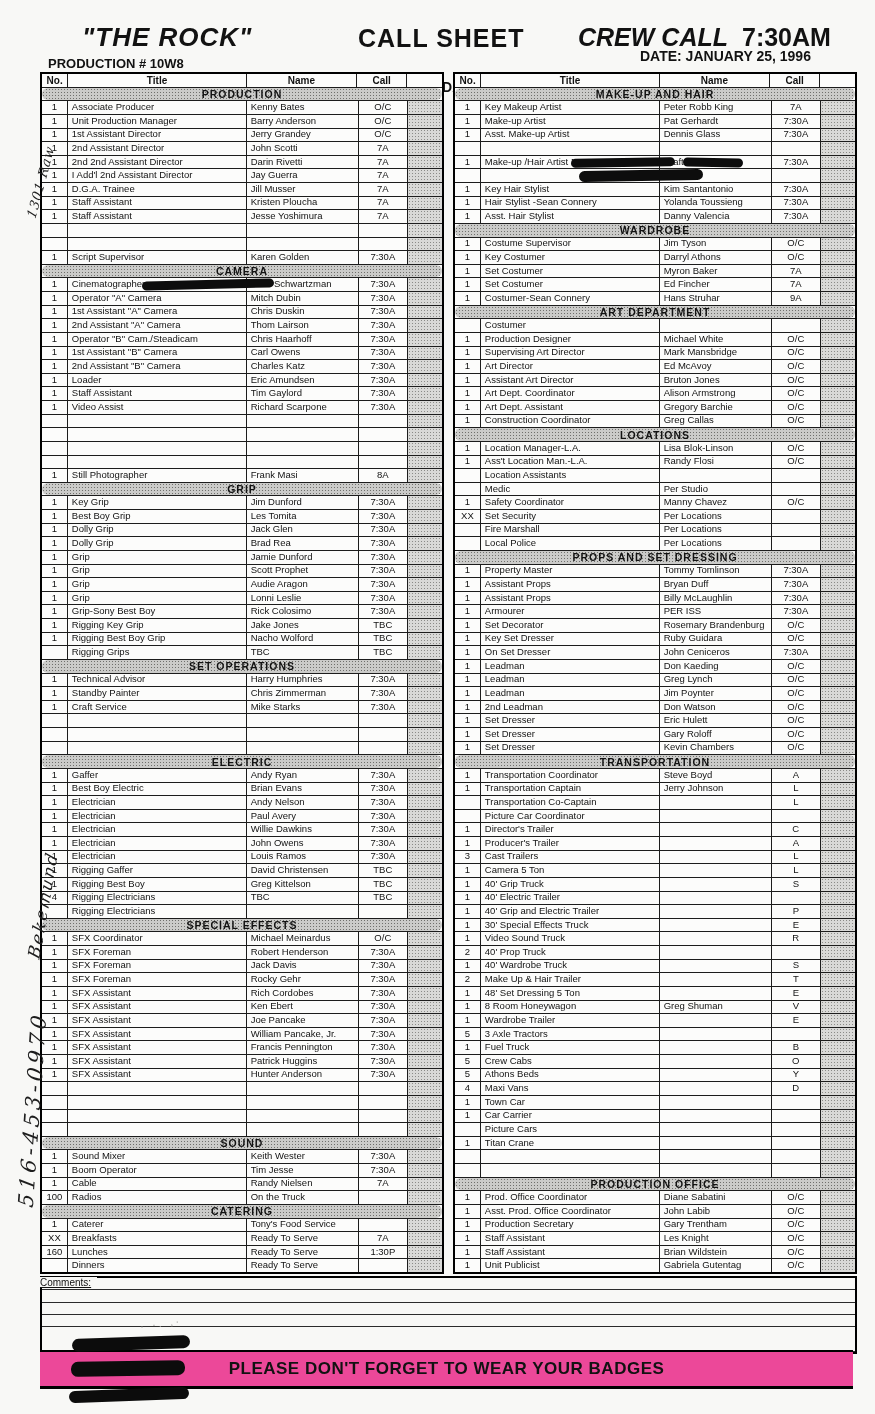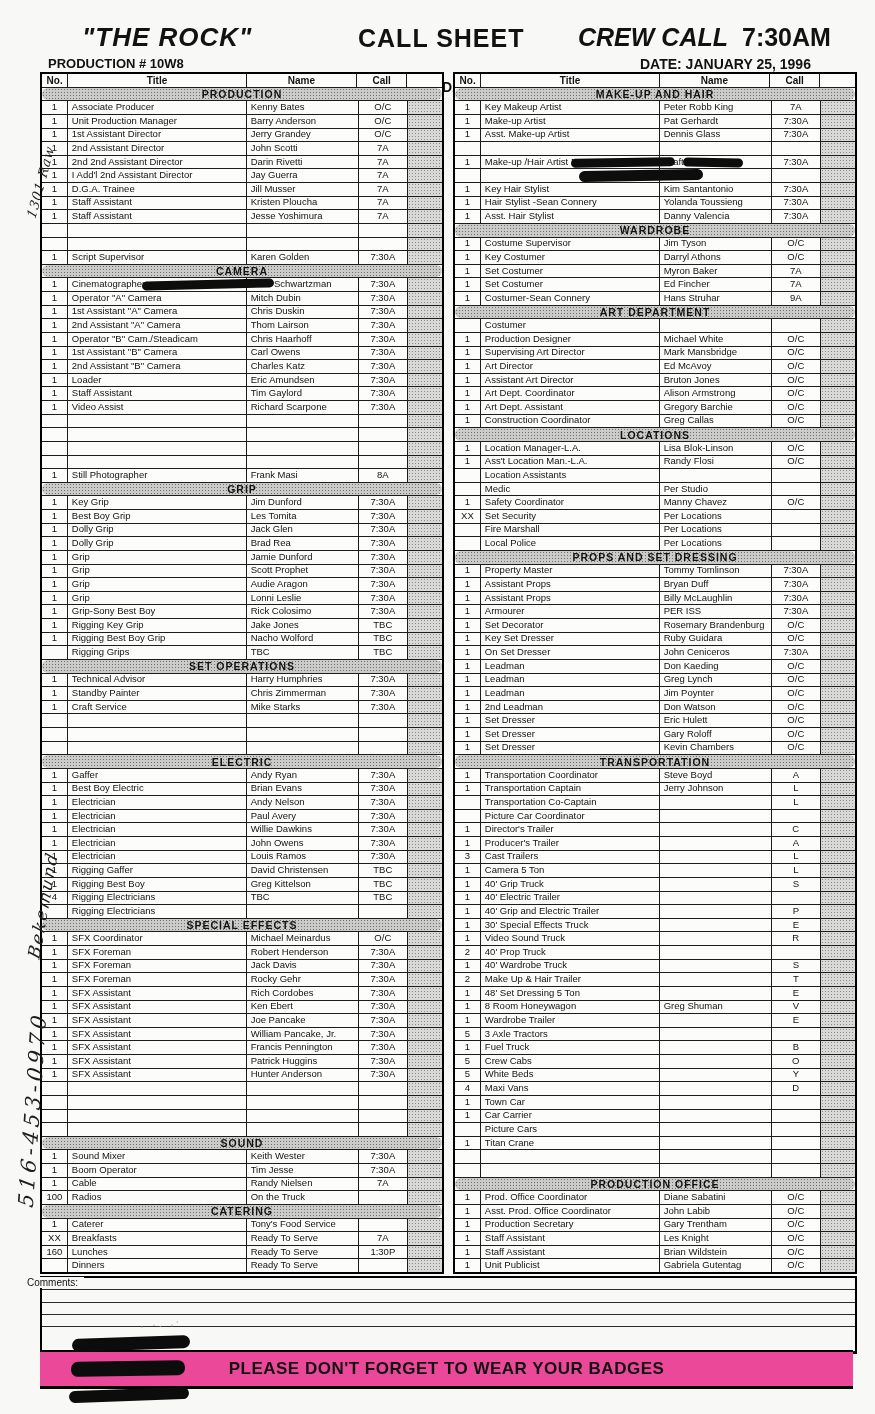--- a/index.html
+++ b/index.html
@@ -5,21 +5,21 @@
   html,body{margin:0;padding:0;background:#e9e9e7;}
   .page{position:relative;width:875px;height:1414px;background:#f8f8f6;overflow:hidden;
         font-family:"Liberation Sans",sans-serif;color:#121212;}
   
   .hdr-title{position:absolute;top:22px;left:82px;font-size:26px;font-weight:bold;font-style:italic;letter-spacing:1px;}
   .hdr-callsheet{position:absolute;top:24px;left:358px;font-size:25px;font-weight:bold;letter-spacing:1px;}
   .hdr-crewcall{position:absolute;top:23px;left:578px;font-size:25px;font-weight:bold;}
   .hdr-crewcall .cc-label{font-style:italic;margin-right:14px;}
   .hdr-prod{position:absolute;top:56px;left:48px;font-size:13px;font-weight:bold;}
   .hdr-day{position:absolute;top:56px;left:362px;font-size:14px;font-weight:bold;margin-top:23px;}
-  .hdr-date{position:absolute;top:56px;left:640px;font-size:14px;font-weight:bold;text-align:right;}
+  .hdr-date{position:absolute;top:48px;left:640px;font-size:14px;font-weight:bold;text-align:right;}
   
   .tables{position:absolute;top:72px;left:40px;width:817px;height:1202px;display:flex;gap:9px;}
   .sheet-table{flex:1;display:flex;flex-direction:column;border:2px solid #000;background:#fcfcfb;}
   .trow{flex:1;display:flex;border-top:1px solid #1c1c1c;position:relative;min-height:0;}
   .trow:first-child{border-top:none;}
   .cell{overflow:hidden;white-space:nowrap;font-size:9.5px;line-height:1.15;display:flex;align-items:center;}
   .cell+.cell{border-left:1px solid #1c1c1c;}
   .cn{width:6.4%;justify-content:center;}
   .ct{width:44.8%;padding-left:4px;}
   .cm{width:27.6%;padding-left:4px;}
@@ -1141,21 +1141,21 @@
         </div>
         <div class="trow">
           <div class="cell cn">5</div>
           <div class="cell ct">Crew Cabs</div>
           <div class="cell cm"></div>
           <div class="cell cc">O</div>
           <div class="cell cf stip"></div>
         </div>
         <div class="trow">
           <div class="cell cn">5</div>
-          <div class="cell ct">White Beds</div>
+          <div class="cell ct">Athons Beds</div>
           <div class="cell cm"></div>
           <div class="cell cc">Y</div>
           <div class="cell cf stip"></div>
         </div>
         <div class="trow">
           <div class="cell cn">4</div>
           <div class="cell ct">Maxi Vans</div>
           <div class="cell cm"></div>
           <div class="cell cc">D</div>
           <div class="cell cf stip"></div>
@@ -1244,21 +1244,21 @@
           <div class="cell cn">1</div>
           <div class="cell ct">Unit Publicist</div>
           <div class="cell cm">Gabriela  Gutentag</div>
           <div class="cell cc">O/C</div>
           <div class="cell cf stip"></div>
         </div>
       </div>
   </div>
 
   <div class="comments"></div>
-  <div class="comments-label" style="position:absolute;top:1277px;left:27px;">Comments:</div>
+  <div class="comments-label" style="position:absolute;top:1277px;left:40px;text-decoration:underline;">Comments:</div>
   <div class="pencil">· ·. ,·</div>
 
   <div class="badge-banner">PLEASE DON'T FORGET TO WEAR YOUR BADGES</div>
 
   <div class="blob blob1"></div>
   <div class="blob blob2"></div>
   <div class="blob blob3"></div>
 
   <div class="hand hand-phone">516-453-0970</div>
   <div class="hand hand-mid">Bekemund</div>

